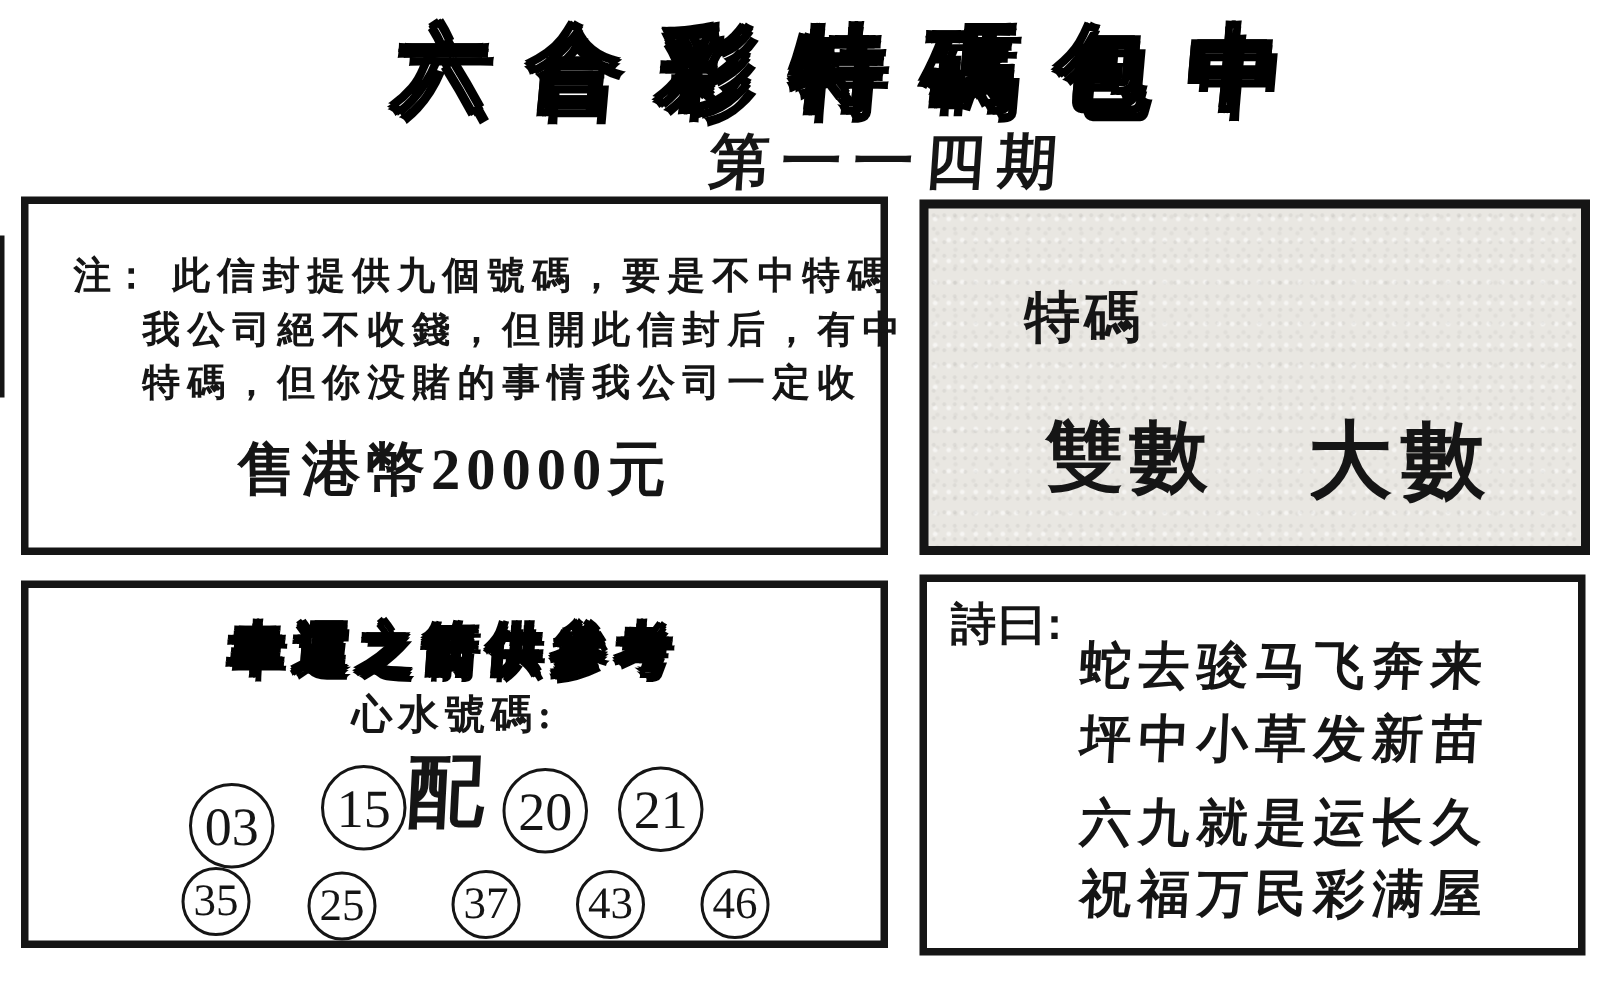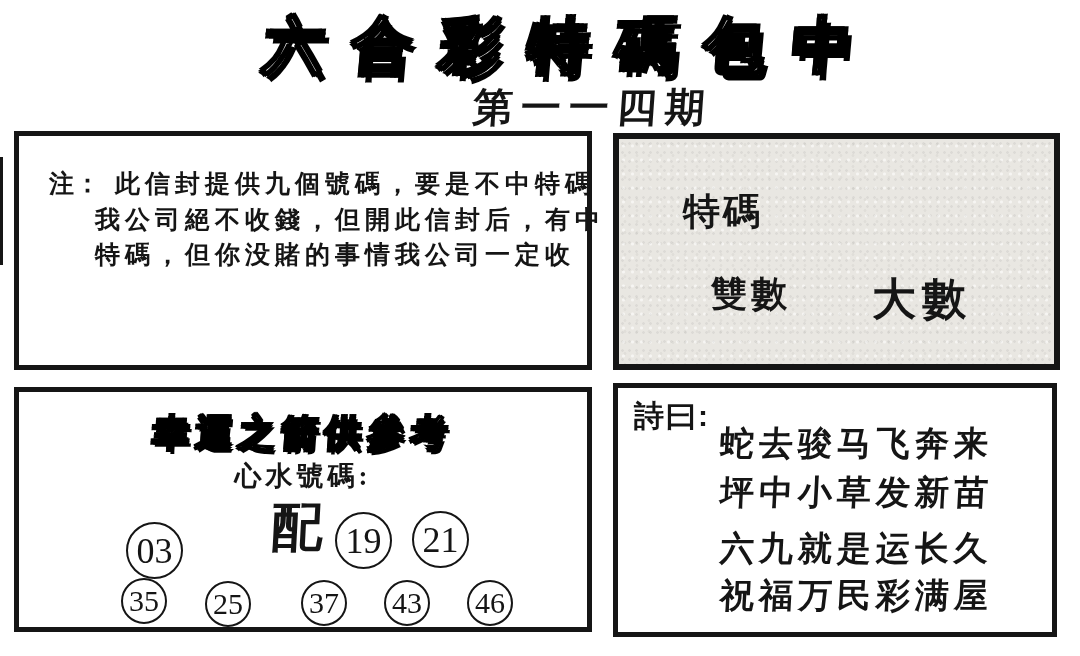--- a/index.html
+++ b/index.html
@@ -49,22 +49,22 @@
   #note-3 { top:102px; left:76px; }
   .price {
     position:absolute; top:150px; left:0; width:100%; text-align:center;
     font-size:39px; font-weight:bold; letter-spacing:4px;
   }
 
   
   .category { position:absolute; font-weight:bold; white-space:nowrap; }
   #cat-0 { left:64px;  top:48px;  font-size:37px; letter-spacing:3px; }
   #cat-1 { left:250px; top:46px;  font-size:38px; letter-spacing:3px; }
-  #cat-2 { left:92px;  top:131px; font-size:36px; letter-spacing:4px;text-align:center; }
-  #cat-3 { left:253px; top:131px; font-size:44px; letter-spacing:6px; }
+  #cat-2 { left:78px;  top:131px; font-size:52px; letter-spacing:4px;text-align:center; }
+  #cat-3 { left:253px; top:131px; font-size:56px; letter-spacing:6px; }
 
   
   .lucky-heading {
     position:absolute; top:16px; left:0; width:100%; text-align:center;
     font-size:37px; font-weight:bold; letter-spacing:6px; white-space:nowrap;
     transform:skewX(-4deg);
     color:#ffffff; -webkit-text-stroke:1.8px #000;
     text-shadow:-1.5px -1.5px 0 #000, 1.5px -1.5px 0 #000,
                 -1.5px 1.5px 0 #000, 1.5px 1.5px 0 #000, 3px 4px 0 #000;
   }
@@ -109,36 +109,38 @@
 
   <div class="page-title">六合彩特碼包中</div>
   <div class="issue">第一一四期</div>
 
   <div class="panel" id="notice-panel">
     <div class="note-line" id="note-1">
       <span class="note-label">注：</span><span>此信封提供九個號碼，要是不中特碼</span>
     </div>
     <div class="note-line" id="note-3">特碼，但你没賭的事情我公司一定收</div>
     <div class="note-line" id="note-2">我公司絕不收錢，但開此信封后，有中</div>
+    <div class="price">售港幣20000元</div>
   </div>
 
   <div class="panel" id="category-panel">
     <span class="category" id="cat-0">特碼</span>
     <span class="category" id="cat-2">雙數</span>
     <span class="category" id="cat-3">大數</span>
   </div>
 
   <div class="panel" id="lucky-panel">
     <div class="lucky-heading">幸運之箭供參考</div>
     <div class="lucky-subheading">心水號碼:</div>
 
     <div class="pair-char">配</div>
 
     <div class="ball big" style="left:107px; top:130px;">03</div>
-    <div class="ball big" style="left:316px; top:120px;">19</div>
+    <div class="ball big" style="left:195px; top:118px;">15</div>
+    <div class="ball big" style="left:316px; top:120px;">20</div>
     <div class="ball big" style="left:393px; top:119px;">21</div>
 
     <div class="ball small" style="left:102px; top:186px;">35</div>
     <div class="ball small" style="left:186px; top:189px;">25</div>
     <div class="ball small" style="left:282px; top:188px;">37</div>
     <div class="ball small" style="left:365px; top:188px;">43</div>
     <div class="ball small" style="left:448px; top:188px;">46</div>
   </div>
 
   <div class="panel" id="poem-panel">

